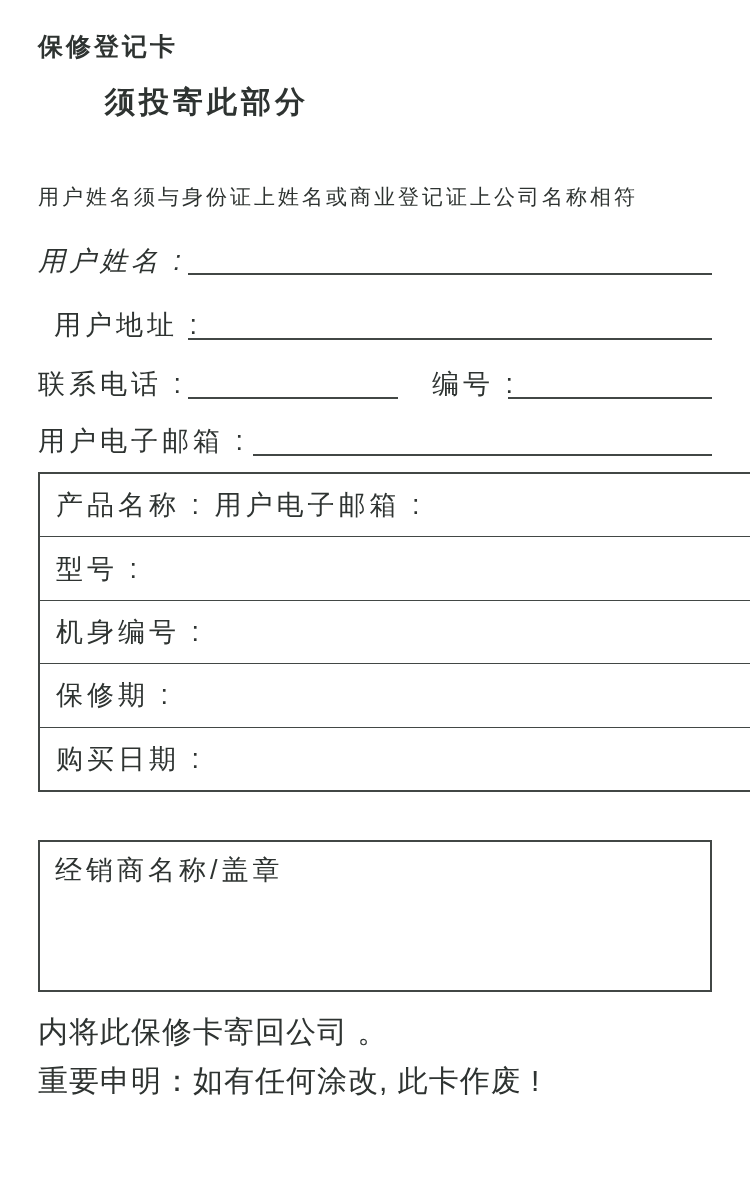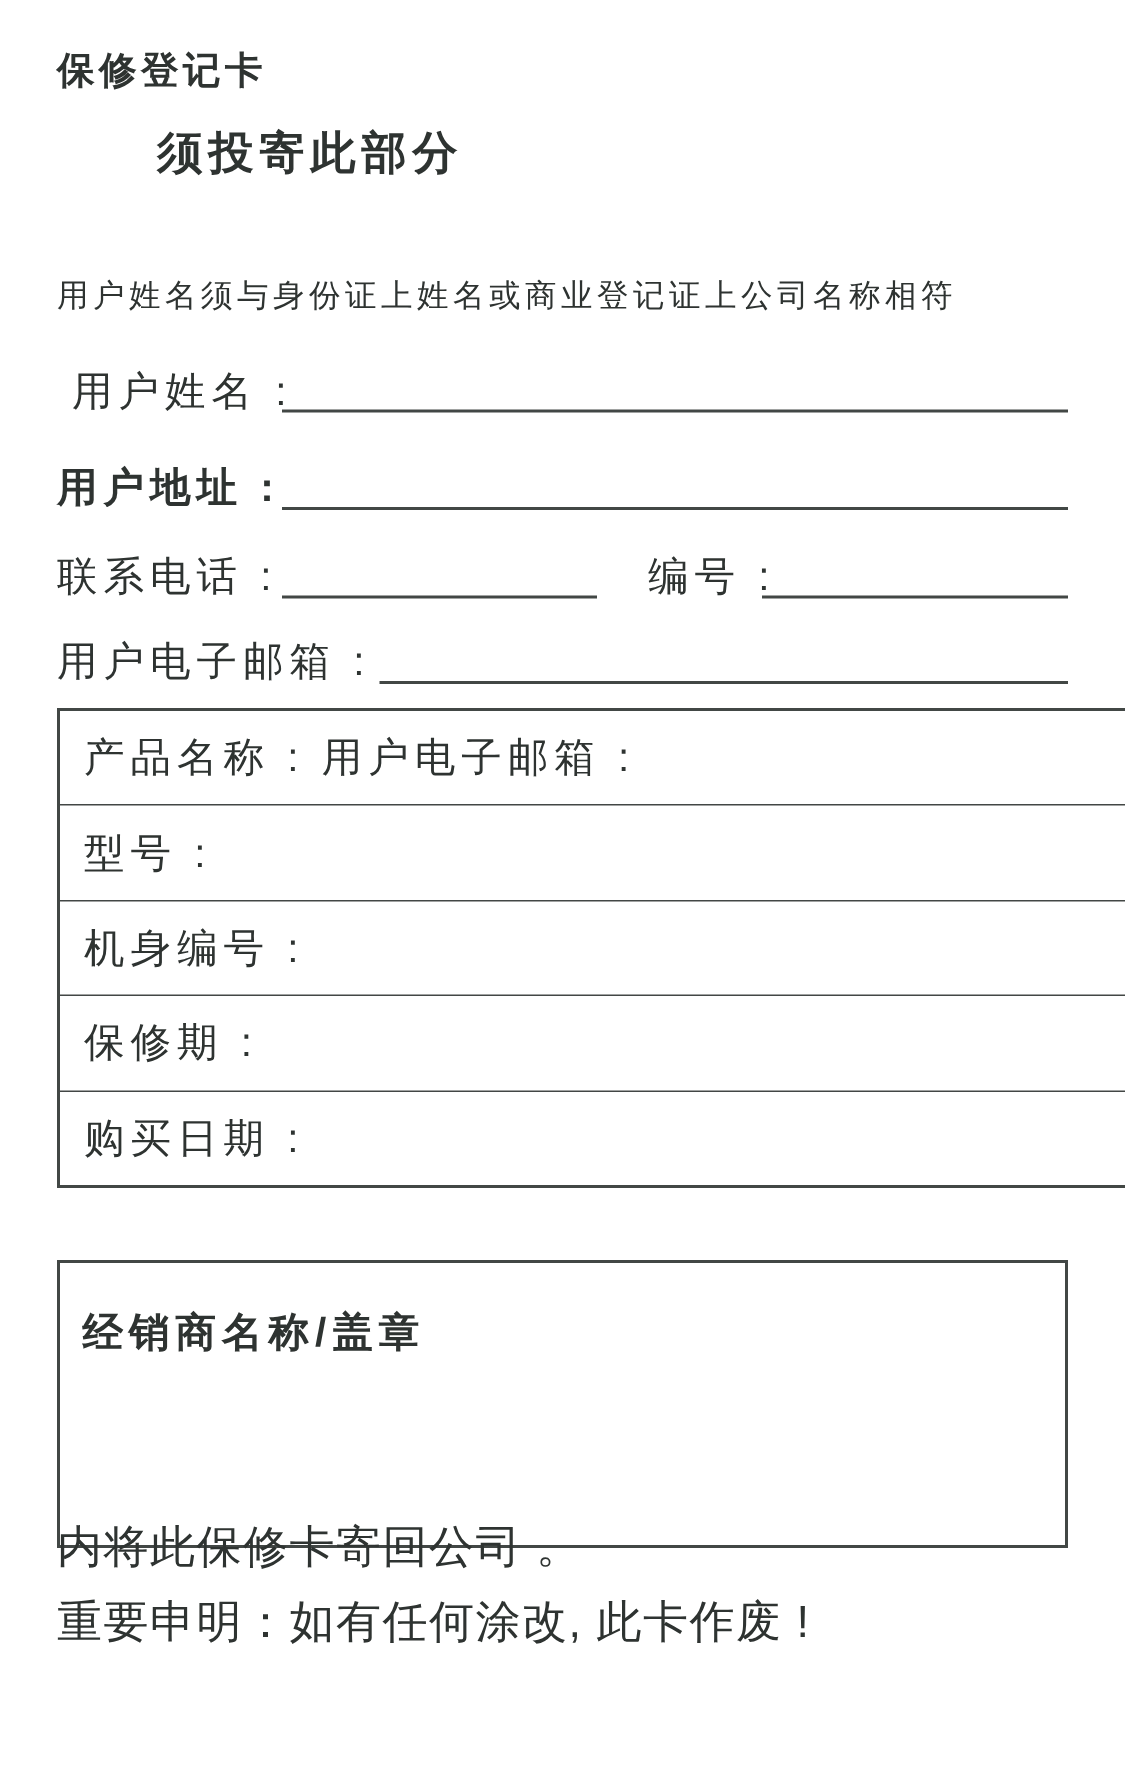--- a/index.html
+++ b/index.html
@@ -23,40 +23,40 @@
     position:absolute;left:38px;top:472px;width:748px;height:320px;
     border:2px solid var(--line);display:flex;flex-direction:column;justify-content:flex-end;
   }
   .trow{
     flex:1;display:flex;align-items:center;padding-left:16px;
     border-bottom:1.5px solid var(--line);
     font-size:27px;letter-spacing:4px;white-space:nowrap;
   }
   .trow:last-child{border-bottom:none;}
   .dealer-box{
-    position:absolute;left:38px;top:840px;width:674px;height:192px;
-    border:2px solid var(--line);padding:28px 15px;font-weight:bold;
+    position:absolute;left:38px;top:840px;width:674px;height:152px;
+    border:2px solid var(--line);padding:10px 15px;
   }
   .dealer-label{font-size:27px;letter-spacing:4px;white-space:nowrap;}
   .notice{left:38px;top:1010px;font-size:30px;line-height:44px;letter-spacing:1px;}
   .important{left:38px;top:1061px;font-size:30px;font-weight:normal;letter-spacing:1px;}
 </style>
 </head>
 <body>
 
 <div class="canvas">
 
   <div class="abs title">保修登记卡</div>
   <div class="abs note">用户姓名须与身份证上姓名或商业登记证上公司名称相符</div>
   <div class="abs subtitle">须投寄此部分</div>
 
-  <div class="abs flabel" style="left:48px;top:243px;">用户姓名 :</div>
+  <div class="abs flabel" style="left:38px;top:243px;font-style:italic;">用户姓名 :</div>
   <div class="fill-line" style="left:188px;top:273px;width:524px;"></div>
 
-  <div class="abs flabel" style="left:38px;top:307px;font-weight:bold;">用户地址 :</div>
+  <div class="abs flabel" style="left:54px;top:307px;">用户地址 :</div>
   <div class="fill-line" style="left:188px;top:338px;width:524px;"></div>
 
   <div class="abs flabel" style="left:38px;top:366px;">联系电话 :</div>
   <div class="fill-line" style="left:188px;top:397px;width:210px;"></div>
   <div class="abs flabel" style="left:432px;top:366px;">编号 :</div>
   <div class="fill-line" style="left:508px;top:397px;width:204px;"></div>
 
   <div class="abs flabel" style="left:38px;top:423px;">用户电子邮箱 :</div>
   <div class="fill-line" style="left:253px;top:454px;width:459px;"></div>
 

